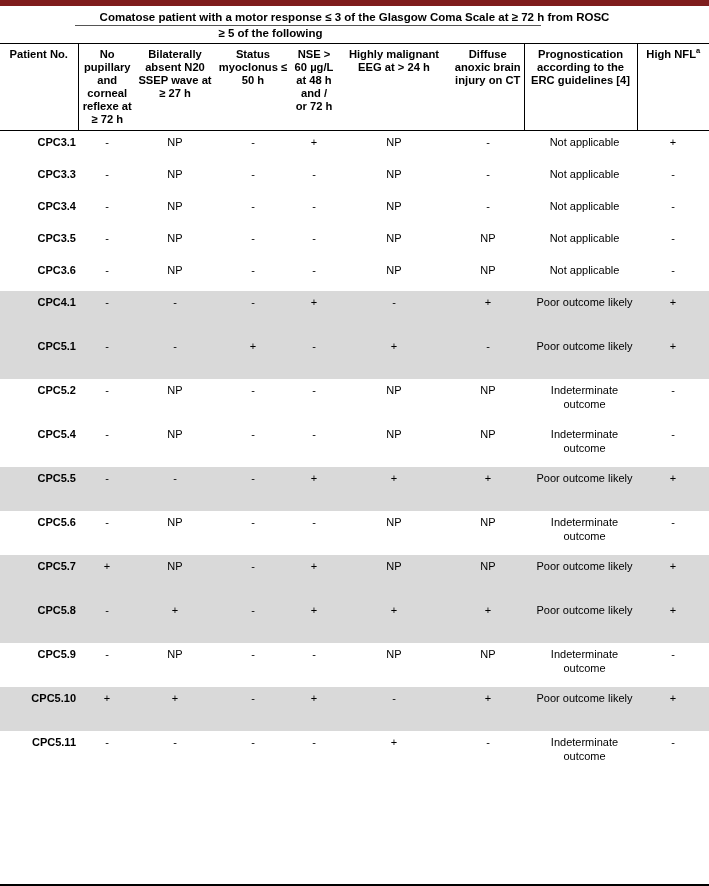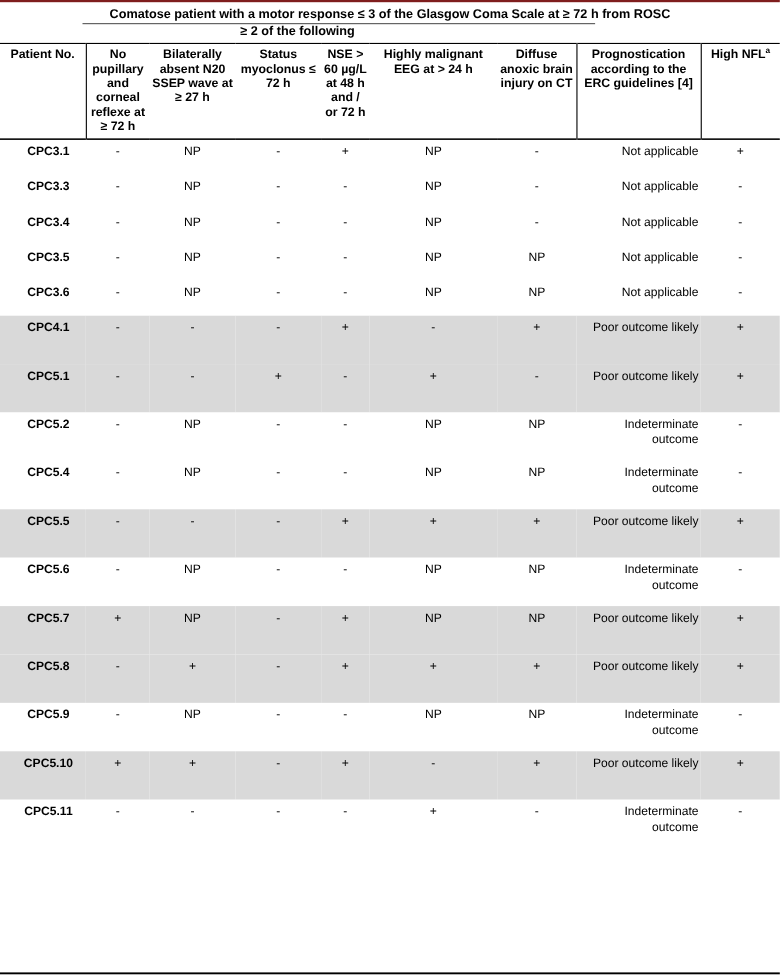--- a/index.html
+++ b/index.html
@@ -11,21 +11,21 @@
     font-family: "Liberation Sans", sans-serif;
     -webkit-font-smoothing: none;
   }
   #page {
     width: 709px;
     height: 886px;
     position: relative;
     overflow: hidden;
     background: #ffffff;
     box-sizing: border-box;
-    border-top: 2px solid #7f1d1d;
+    border-top: 6px solid #7f1d1d;
     border-bottom: 2px solid #000;
   }
 
   
   .superhead {
     width: 709px;
     box-sizing: border-box;
   }
   .superhead-line1 {
     text-align: center;
@@ -97,25 +97,25 @@
   tr.datarow td {
     font-size: 11px;
     line-height: 14px;
     padding: 4px 2px 4px 2px;
     text-align: center;
     vertical-align: top;
     height: 24px;
   }
   tr.datarow td.pid {
     font-weight: bold;
-    text-align: center;
+    text-align: right;
     padding-left: 12px;
   }
   tr.datarow td.progno {
-    text-align: right;
+    text-align: center;
     padding-left: 10px;
   }
   tr.shaded td { background: #d9d9d9; }
   tr.plain td { background: #ffffff; }
 
   tr.tall td { height: 36px; }
 
   sup {
     font-size: 7.5px;
     vertical-align: super;
@@ -123,41 +123,41 @@
   }
 </style>
 </head>
 <body>
 
 <div id="page">
 
   <div class="superhead">
     <div class="superhead-line1">Comatose patient with a motor response ≤ 3 of the Glasgow Coma Scale at ≥ 72 h from ROSC</div>
     <div class="superhead-rule"></div>
-    <div class="superhead-line2">≥ 2 of the following</div>
+    <div class="superhead-line2">≥ 5 of the following</div>
   </div>
 
   <table class="main">
     <colgroup>
       <col class="c0">
         <col class="c1">
         <col class="c2">
         <col class="c3">
         <col class="c4">
       <col class="c5">
         <col class="c6">
         <col class="c7">
         <col class="c8">
     </colgroup>
     <thead>
       <tr class="headrow">
         <th class="vline-r">Patient No.</th>
         <th>No pupillary and corneal reflexe at ≥ 72 h</th>
         <th>Bilaterally absent N20 SSEP wave at ≥ 27 h</th>
-        <th>Status myoclonus ≤ 72 h</th>
+        <th>Status myoclonus ≤ 50 h</th>
         <th>NSE &gt; 60 µg/L at 48 h and / or 72 h</th>
         <th>Highly malignant EEG at &gt; 24 h</th>
         <th class="vline-r">Diffuse anoxic brain injury on CT</th>
         <th class="vline-r">Prognostication according to the ERC guidelines [4]</th>
         <th><span>High NFL</span><sup>a</sup></th>
       </tr>
     </thead>
     <tbody id="tbody">
         <tr class="datarow plain">
           <td class="pid">CPC3.1</td>

